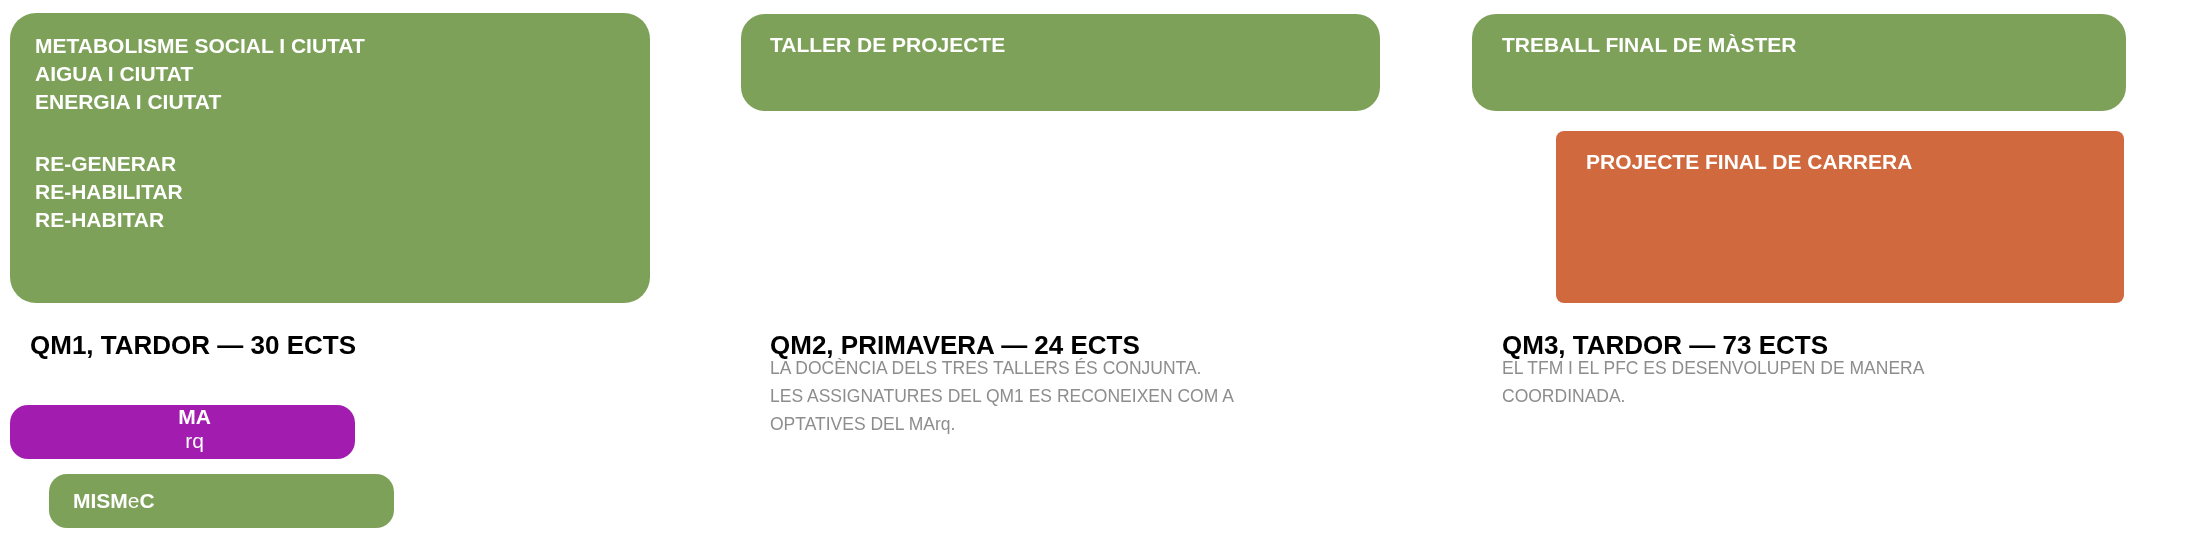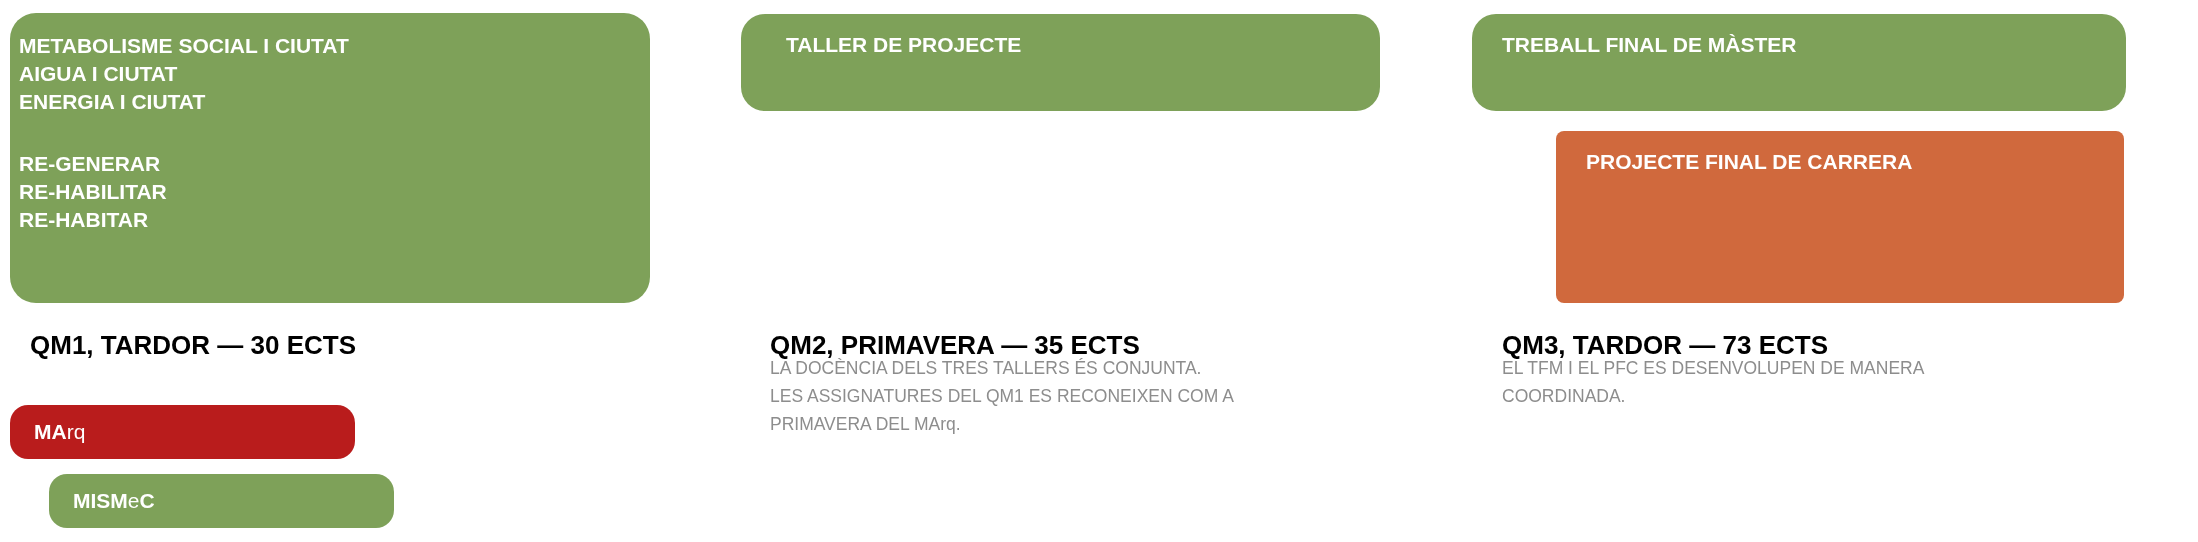--- a/index.html
+++ b/index.html
@@ -20,22 +20,22 @@
   }
   .green  { background: #7EA159; }
   .orange { background: #D0693D; }
   .block .line {
     display: block;
     line-height: 28px;
     min-height: 28px;
     white-space: nowrap;
   }
   .block .line.gap { min-height: 34px; }
-  .b1  { left: 10px;   top: 13px;  width: 640px; height: 290px; border-radius: 26px; padding: 19px 20px 0 9px; }
-  .b2g { left: 741px;  top: 14px;  width: 639px; height: 97px;  border-radius: 24px; padding: 17px 0 0 45px; }
+  .b1  { left: 10px;   top: 13px;  width: 640px; height: 290px; border-radius: 26px; padding: 19px 20px 0 25px; }
+  .b2g { left: 741px;  top: 14px;  width: 639px; height: 97px;  border-radius: 24px; padding: 17px 0 0 29px; }
   .b2o { left: 741px;  top: 131px; width: 639px; height: 172px; border-radius: 26px; padding: 17px 0 0 29px; }
   .b3g { left: 1472px; top: 14px;  width: 654px; height: 97px;  border-radius: 24px; padding: 17px 0 0 30px; }
   .b3o { left: 1556px; top: 131px; width: 568px; height: 172px; border-radius: 8px; padding: 17px 0 0 30px; }
   .qm-label {
     position: absolute;
     top: 330px;
     font-size: 26px;
     font-weight: bold;
     color: #000000;
     white-space: nowrap;
@@ -82,42 +82,42 @@
     <span class="line">AIGUA I CIUTAT</span>
     <span class="line">ENERGIA I CIUTAT</span>
     <span class="line gap"></span>
     <span class="line">RE-GENERAR</span>
     <span class="line">RE-HABILITAR</span>
     <span class="line">RE-HABITAR</span>
   </div>
 
   <div class="qm-label l1">QM1, TARDOR — 30 ECTS</div>
 
-  <div class="pill orange p1" style="background: #b91c1c;">
+  <div class="pill orange p1" style="background: #a21caf; flex-direction: column;">
     <span class="bold">MA</span>
       <span class="reg">rq</span>
   </div>
 
   <div class="pill green p2" style="background: rgb(126, 161, 89);">
     <span class="bold">MISM</span>
       <span class="reg">e</span>
       <span class="bold">C</span>
   </div>
 
   <div class="block green b2g" style="background: rgb(126, 161, 89);">
     <span class="line">TALLER DE PROJECTE</span>
   </div>
 
 
-  <div class="qm-label l2">QM2, PRIMAVERA — 35 ECTS</div>
+  <div class="qm-label l2">QM2, PRIMAVERA — 24 ECTS</div>
 
   <div class="caption c2">
     <span class="cline">LA DOCÈNCIA DELS TRES TALLERS ÉS CONJUNTA.</span>
     <span class="cline">LES ASSIGNATURES DEL QM1 ES RECONEIXEN COM A</span>
-    <span class="cline">PRIMAVERA DEL MArq.</span>
+    <span class="cline">OPTATIVES DEL MArq.</span>
   </div>
 
   <div class="block green b3g" style="background: rgb(126, 161, 89);">
     <span class="line">TREBALL FINAL DE MÀSTER</span>
   </div>
 
   <div class="block orange b3o" style="background: rgb(208, 105, 61);">
     <span class="line">PROJECTE FINAL DE CARRERA</span>
   </div>
 

